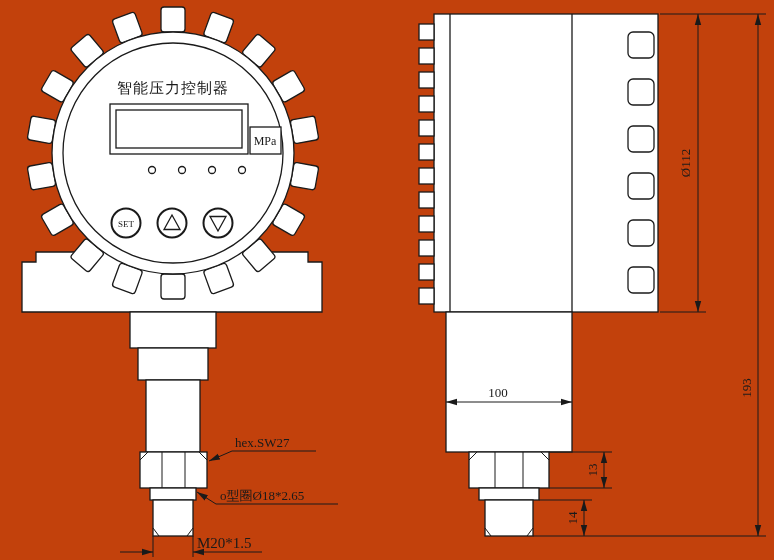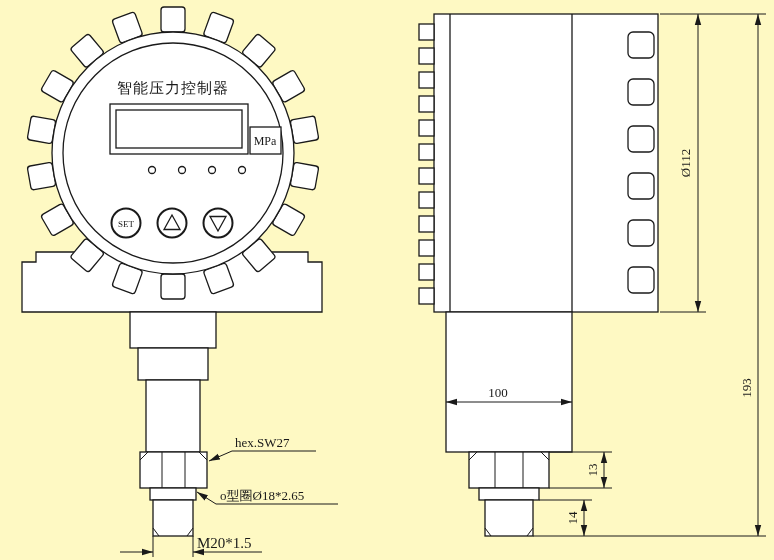--- a/index.html
+++ b/index.html
@@ -5,21 +5,21 @@
   html, body {
     margin: 0;
     padding: 0;
     background: #ffffff;
     font-family: "Liberation Serif", serif;
   }
   .canvas {
     position: relative;
     width: 774px;
     height: 560px;
-    background: #fef9c3;
+    background: #c2410c;
     overflow: hidden;
   }
   svg { display: block; }
   .s  { stroke: #1a1a1a; stroke-width: 1.3; fill: none; }
   .sthin { stroke: #1a1a1a; stroke-width: 1; fill: none; }
   .sw { stroke: #1a1a1a; stroke-width: 1.3; fill: #ffffff; }
   .swthick { stroke: #1a1a1a; stroke-width: 2; fill: #ffffff; }
   .txt { fill: #1a1a1a; stroke: none; font-family: "Liberation Serif", serif; }
   .t15 { font-size: 15px; }
   .t13 { font-size: 13px; }

